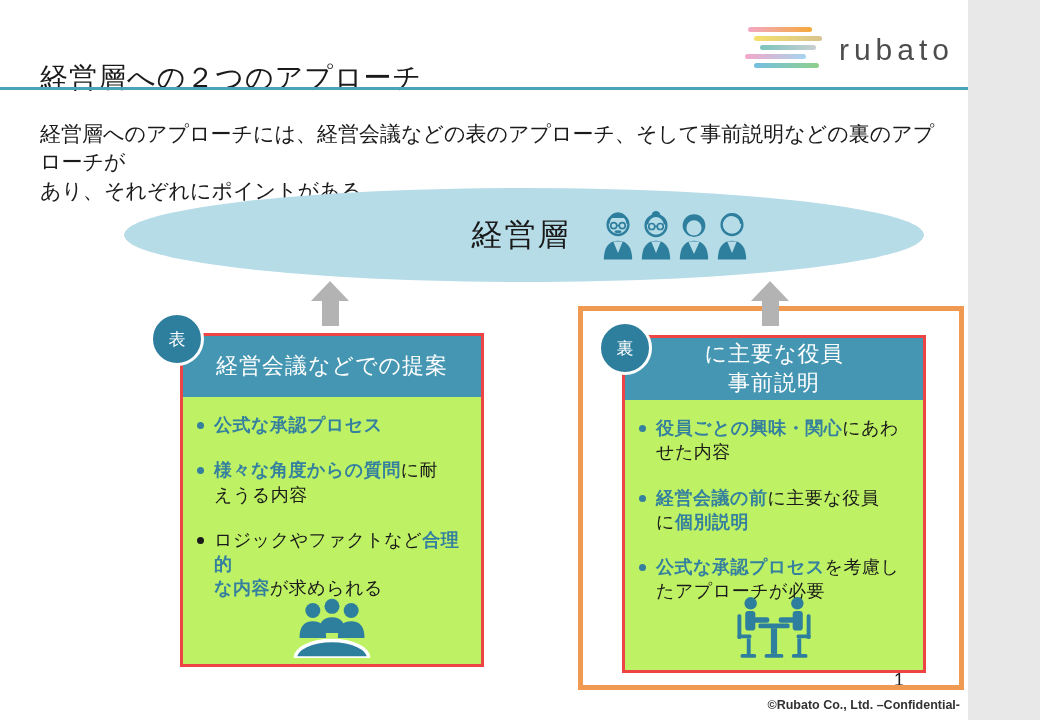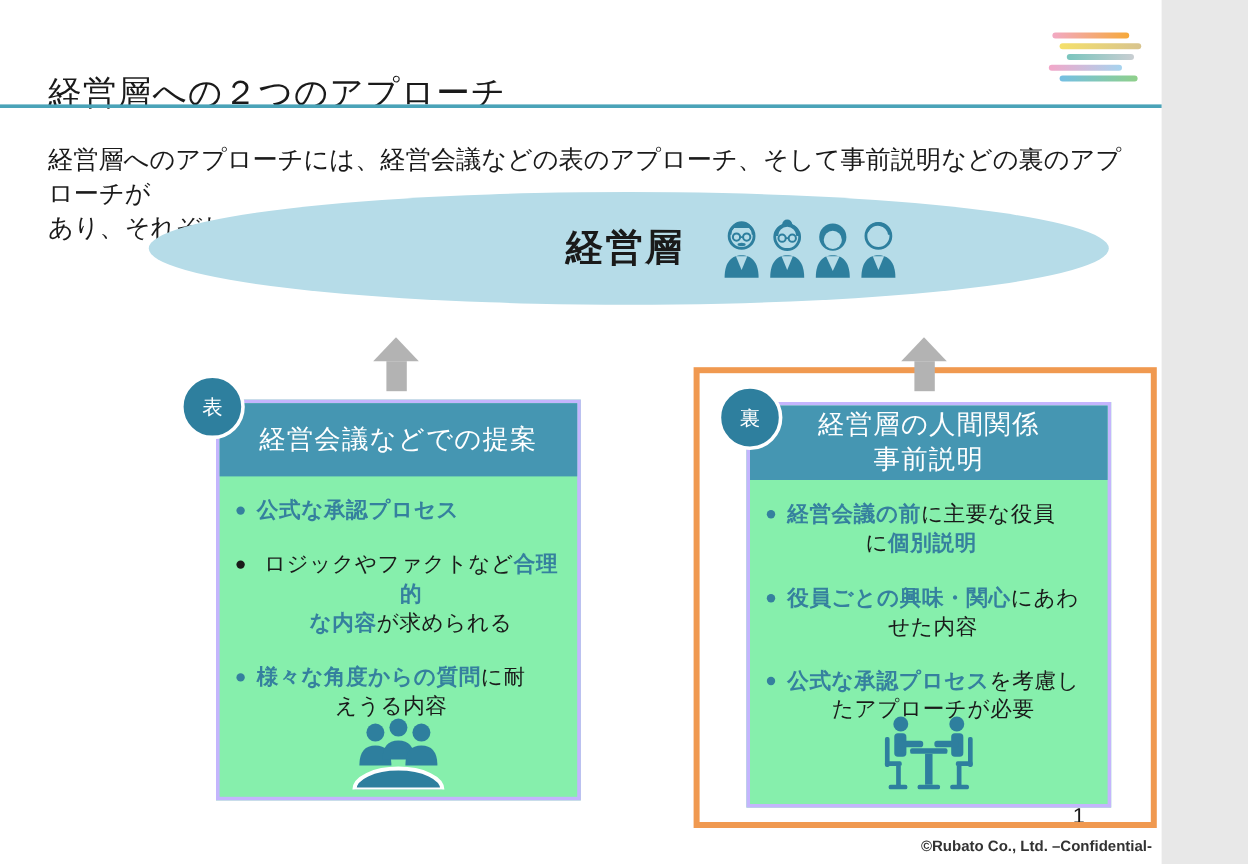--- a/index.html
+++ b/index.html
@@ -15,43 +15,43 @@
   .logo{position:absolute;right:14px;top:26px;display:flex;align-items:center;gap:14px;}
   .logo-lines{position:relative;width:80px;height:47px;}
   .logo-line{position:absolute;height:5px;border-radius:3px;}
   .ll1{left:3px;top:1px;width:64px;background:linear-gradient(90deg,#f2a9c4,#f6a93a);}
   .ll2{left:9px;top:10px;width:68px;background:linear-gradient(90deg,#f5e06a,#d8c48e);}
   .ll3{left:15px;top:19px;width:56px;background:linear-gradient(90deg,#7ac5bd,#c9ced2);}
   .ll4{left:0px;top:28px;width:61px;background:linear-gradient(90deg,#f3a7c9,#a6d4ef);}
   .ll5{left:9px;top:37px;width:65px;background:linear-gradient(90deg,#74bfe4,#8fd08a);}
   .logo-text{font-size:30px;letter-spacing:5px;color:#4d4d4d;font-weight:400;}
   
-  .ellipse{position:absolute;left:124px;top:160px;width:800px;height:94px;background:#b6dce8;border-radius:50%;font-weight:bold;}
+  .ellipse{position:absolute;left:124px;top:188px;width:800px;height:94px;background:#b6dce8;border-radius:50%;}
   .ellipse-content{height:100%;display:flex;align-items:center;justify-content:center;gap:30px;transform:translateX(86px);}
   .ellipse-label{font-size:31px;letter-spacing:2px;color:#1a1a1a;}
   .exec-icons{display:flex;align-items:flex-end;gap:4px;}
   
   .arrow{position:absolute;display:flex;flex-direction:column;align-items:center;z-index:5;}
   .arrow-left{left:311px;top:281px;}
   .arrow-right{left:751px;top:281px;}
   .arrow-head{width:0;height:0;border-left:19px solid transparent;border-right:19px solid transparent;border-bottom:20px solid #b3b3b3;}
   .arrow-shaft{width:17px;height:25px;background:#b3b3b3;}
   
   .orange-frame{position:absolute;left:578px;top:306px;width:386px;height:384px;border:5px solid #f09950;box-sizing:border-box;z-index:1;}
   
-  .card{position:absolute;background:#86efac;border:3px solid #c4b5fd;box-sizing:border-box;z-index:2;}
+  .card{position:absolute;background:#bef264;border:3px solid #ef4444;box-sizing:border-box;z-index:2;}
   .card-left{left:180px;top:333px;width:304px;height:334px;}
   .card-right{left:622px;top:335px;width:304px;height:338px;}
   .card-header{background:#4596b2;color:#fff;display:flex;align-items:center;justify-content:center;
     font-size:22px;letter-spacing:1px;white-space:pre-line;text-align:center;line-height:1.3;}
   .card-left .card-header{height:61px;}
   .card-right .card-header{height:62px;}
   .bullets{list-style:none;margin:0;padding:16px 10px 0 14px;}
   .bullet{display:flex;gap:10px;margin-bottom:21px;font-size:18px;line-height:1.35;letter-spacing:0.5px;}
-  .btext{white-space:pre-wrap;text-align:center;}
+  .btext{white-space:pre-wrap;}
   .btext .em{color:#35809e;font-weight:bold;}
   .dot{flex:0 0 auto;width:7px;height:7px;border-radius:50%;margin-top:9px;}
   .dot.teal{background:#35809e;}
   .dot.dark{background:#1a1a1a;}
   .badge{position:absolute;width:48px;height:48px;border-radius:50%;background:#2e7f9e;border:3px solid #ffffff;
     color:#fff;font-size:17px;display:flex;align-items:center;justify-content:center;z-index:4;}
   .badge-front{left:150px;top:312px;}
   .badge-back{left:598px;top:321px;}
   .card-icon{position:absolute;left:50%;transform:translateX(-50%);}
   .card-left .card-icon{bottom:6px;}
@@ -69,20 +69,21 @@
   <h1 class="page-title">経営層への２つのアプローチ</h1>
 
   <div class="logo">
     <div class="logo-lines">
       <div class="logo-line ll1"></div>
       <div class="logo-line ll2"></div>
       <div class="logo-line ll3"></div>
       <div class="logo-line ll4"></div>
       <div class="logo-line ll5"></div>
     </div>
+    <span class="logo-text">rubato</span>
   </div>
 
   <div class="title-rule"></div>
 
   <p class="subtitle">経営層へのアプローチには、経営会議などの表のアプローチ、そして事前説明などの裏のアプローチが
 あり、それぞれにポイントがある</p>
 
   <div class="ellipse">
     <div class="ellipse-content">
       <span class="ellipse-label">経営層</span>
@@ -140,57 +141,57 @@
   <div class="orange-frame"></div>
 
   <div class="card card-left">
     <div class="card-header">経営会議などでの提案</div>
     <ul class="bullets">
       <li class="bullet">
         <span class="dot teal"></span>
         <span class="btext"><span class="em">公式な承認プロセス</span></span>
       </li>
       <li class="bullet">
+        <span class="dot teal"></span>
+        <span class="btext"><span class="em">様々な角度からの質問</span><span class="plain">に耐
+えうる内容</span></span>
+      </li>
+      <li class="bullet">
         <span class="dot dark"></span>
         <span class="btext"><span class="plain">ロジックやファクトなど</span><span class="em">合理的
 な内容</span><span class="plain">が求められる</span></span>
-      </li>
-      <li class="bullet">
-        <span class="dot teal"></span>
-        <span class="btext"><span class="em">様々な角度からの質問</span><span class="plain">に耐
-えうる内容</span></span>
       </li>
     </ul>
     <div class="card-icon">
       <svg width="92" height="60" viewBox="0 0 110 72" fill="#2e7f9e">
         <circle cx="32" cy="15" r="9"></circle>
         <circle cx="55" cy="10" r="9"></circle>
         <circle cx="78" cy="15" r="9"></circle>
         <path d="M16,48 q0,-20 16,-20 q16,0 16,20 z"></path>
         <path d="M39,42 q0,-19 16,-19 q16,0 16,19 z"></path>
         <path d="M62,48 q0,-20 16,-20 q16,0 16,20 z"></path>
         <path d="M11,72 a44,21 0 0 1 88,0 z" stroke="#ffffff" stroke-width="4"></path>
       </svg>
     </div>
   </div>
   <div class="badge badge-front">表</div>
 
   <div class="card card-right">
-    <div class="card-header">経営層の人間関係
+    <div class="card-header">に主要な役員
 事前説明</div>
     <ul class="bullets">
       <li class="bullet">
         <span class="dot teal"></span>
+        <span class="btext"><span class="em">役員ごとの興味・関心</span><span class="plain">にあわ
+せた内容</span></span>
+      </li>
+      <li class="bullet">
+        <span class="dot teal"></span>
         <span class="btext"><span class="em">経営会議の前</span><span class="plain">に主要な役員
 に</span><span class="em">個別説明</span></span>
-      </li>
-      <li class="bullet">
-        <span class="dot teal"></span>
-        <span class="btext"><span class="em">役員ごとの興味・関心</span><span class="plain">にあわ
-せた内容</span></span>
       </li>
       <li class="bullet">
         <span class="dot teal"></span>
         <span class="btext"><span class="em">公式な承認プロセス</span><span class="plain">を考慮し
 たアプローチが必要</span></span>
       </li>
     </ul>
     <div class="card-icon">
       <svg width="94" height="70" viewBox="0 0 120 90" fill="#2e7f9e">
         <g>

